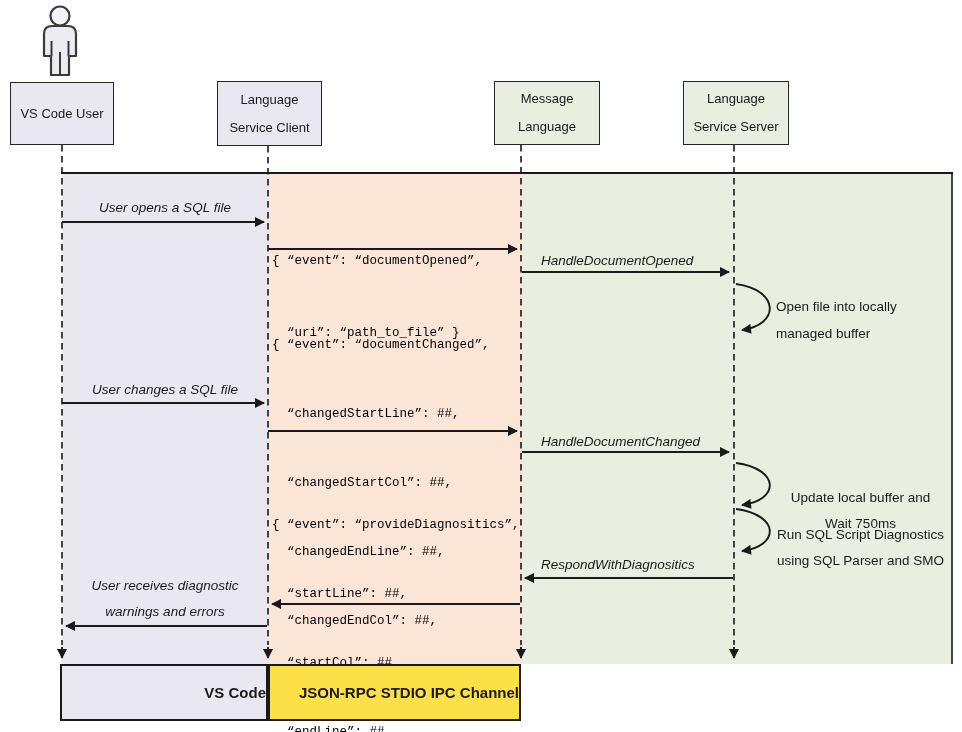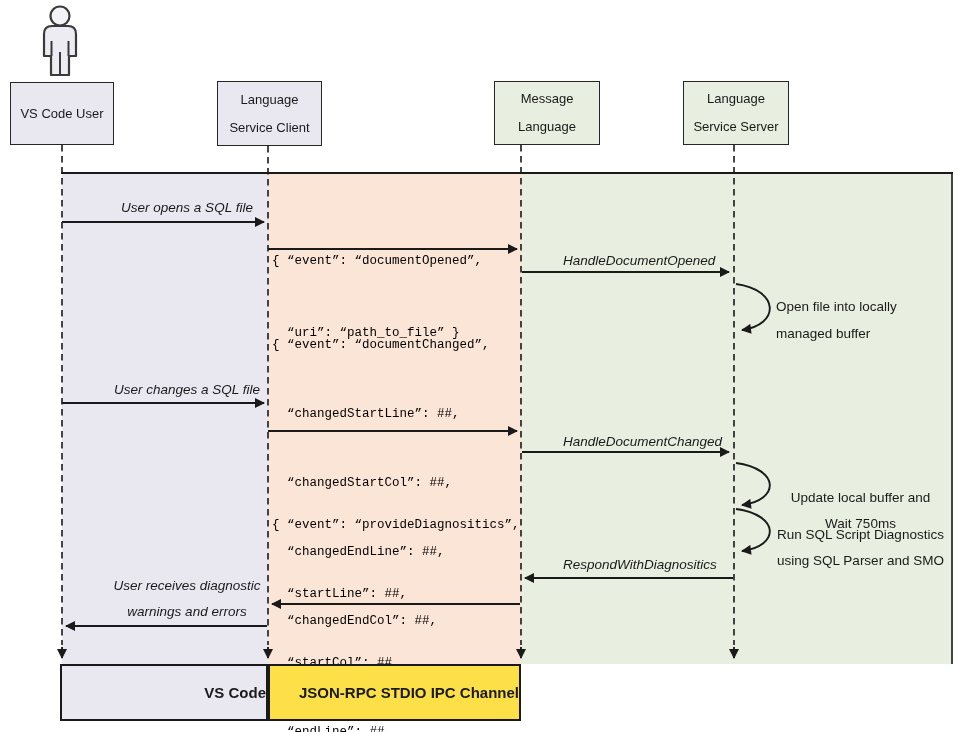--- a/index.html
+++ b/index.html
@@ -22,21 +22,20 @@
 
   .bottom-box{
     position:absolute;top:664px;height:57px;z-index:4;border:2px solid #1a1a1a;
     display:flex;align-items:center;justify-content:flex-end;
     font-size:15px;font-weight:bold;box-sizing:border-box;
   }
 
   .msg-label{
     position:absolute;z-index:3;font-style:italic;font-size:13.5px;line-height:18px;
     white-space:nowrap;
-    padding-left:22px;
   }
   .msg-center{text-align:center;}
   .note{
     position:absolute;z-index:3;font-size:13.5px;line-height:26px;
     white-space:nowrap;
   }
   .note-center{text-align:center;white-space:normal;}
 
   .payload{
     position:absolute;z-index:3;font-family:"Liberation Mono", monospace;

